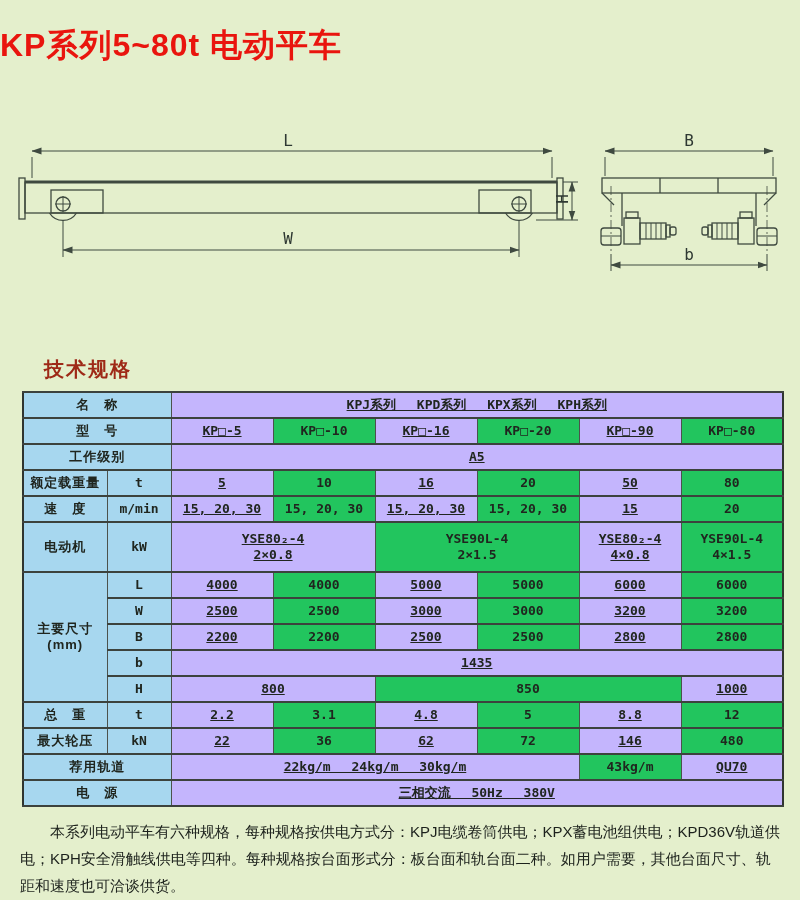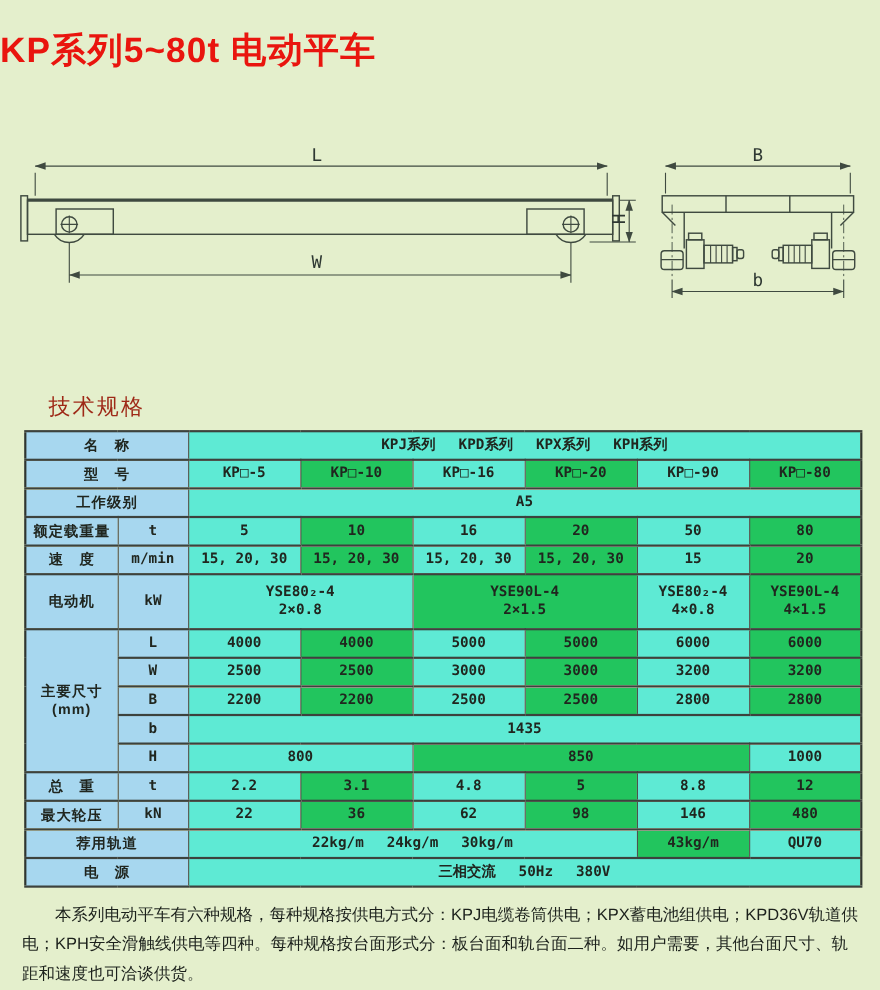--- a/index.html
+++ b/index.html
@@ -16,39 +16,39 @@
   }
   .drawings{position:absolute;top:130px;left:10px;width:786px;height:155px;}
   .drawings svg{position:absolute;top:0;}
   svg .ln{stroke:#3f4a40;stroke-width:1.3;fill:none;}
   svg .thick{stroke:#3f4a40;stroke-width:3;fill:none;}
   svg .dim{stroke:#3f4a40;stroke-width:1;fill:none;}
   svg .cl{stroke:#3f4a40;stroke-width:0.8;fill:none;stroke-dasharray:9 3 2 3;}
   svg text{fill:#2e3832;font-family:"DejaVu Sans Mono",monospace;font-size:16px;}
   .section-heading{
     position:absolute;top:356px;left:44px;
-    font-size:20px;font-weight:normal;color:#9e2917;letter-spacing:2px;
+    font-size:20px;font-weight:bold;color:#9e2917;letter-spacing:2px;
   }
   .spec-table{
     position:absolute;top:391px;left:22px;
     border-collapse:collapse;table-layout:fixed;width:758px;
     border:2px solid #2f3530;
   }
   .spec-table td{
     border-left:1px solid #4c524d;border-right:1px solid #4c524d;
     border-top:2px solid #3c423d;border-bottom:2px solid #3c423d;
     text-align:center;vertical-align:middle;
     color:#20261f;padding:0 2px;white-space:pre-line;line-height:1.25;
     overflow:hidden;
   }
   .spec-table tr{height:26px;}
   td.label,td.unit{background:#a7d7ef;font-weight:bold;font-size:13px;}
   td.label{font-family:"Liberation Sans",sans-serif;letter-spacing:1px;margin-left:44px;}
   td.unit{font-family:"DejaVu Sans Mono",monospace;}
-  td.g{background:#5eead4;}
+  td.g{background:#c4b5fd;text-decoration:underline;}
   td.b{background:#22c55e;}
   td.g,td.b{font-family:"DejaVu Sans Mono",monospace;font-weight:bold;font-size:13px;}
   .footer-text{
     position:absolute;top:818px;left:20px;width:762px;
     font-size:15px;color:#1c211c;line-height:1.8;text-indent:2em;
     font-weight:500;
   }
 </style>
 </head>
 <body>
@@ -271,21 +271,21 @@
         <td class="b">5</td>
         <td class="g">8.8</td>
         <td class="b">12</td>
       </tr>
       <tr>
         <td class="label">最大轮压</td>
         <td class="unit">kN</td>
         <td class="g">22</td>
         <td class="b">36</td>
         <td class="g">62</td>
-        <td class="b">98</td>
+        <td class="b">72</td>
         <td class="g">146</td>
         <td class="b">480</td>
       </tr>
       <tr>
         <td colspan="2" class="label">荐用轨道</td>
         <td colspan="4" class="g">22kg/m　 24kg/m　 30kg/m</td>
         <td class="b">43kg/m</td>
         <td class="g">QU70</td>
       </tr>
       <tr>

